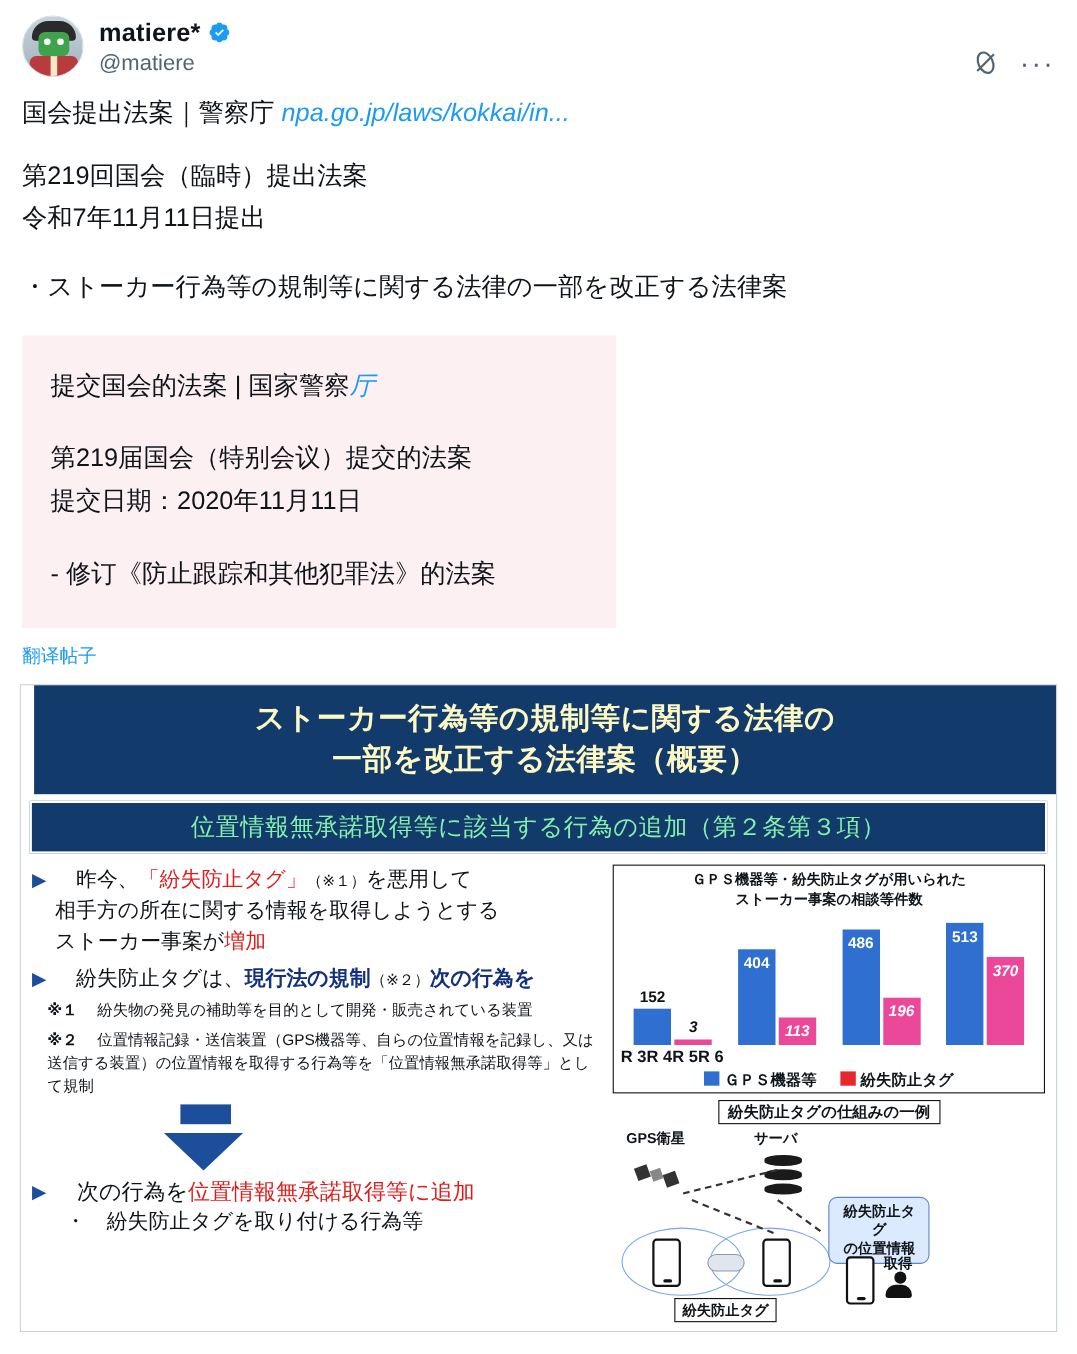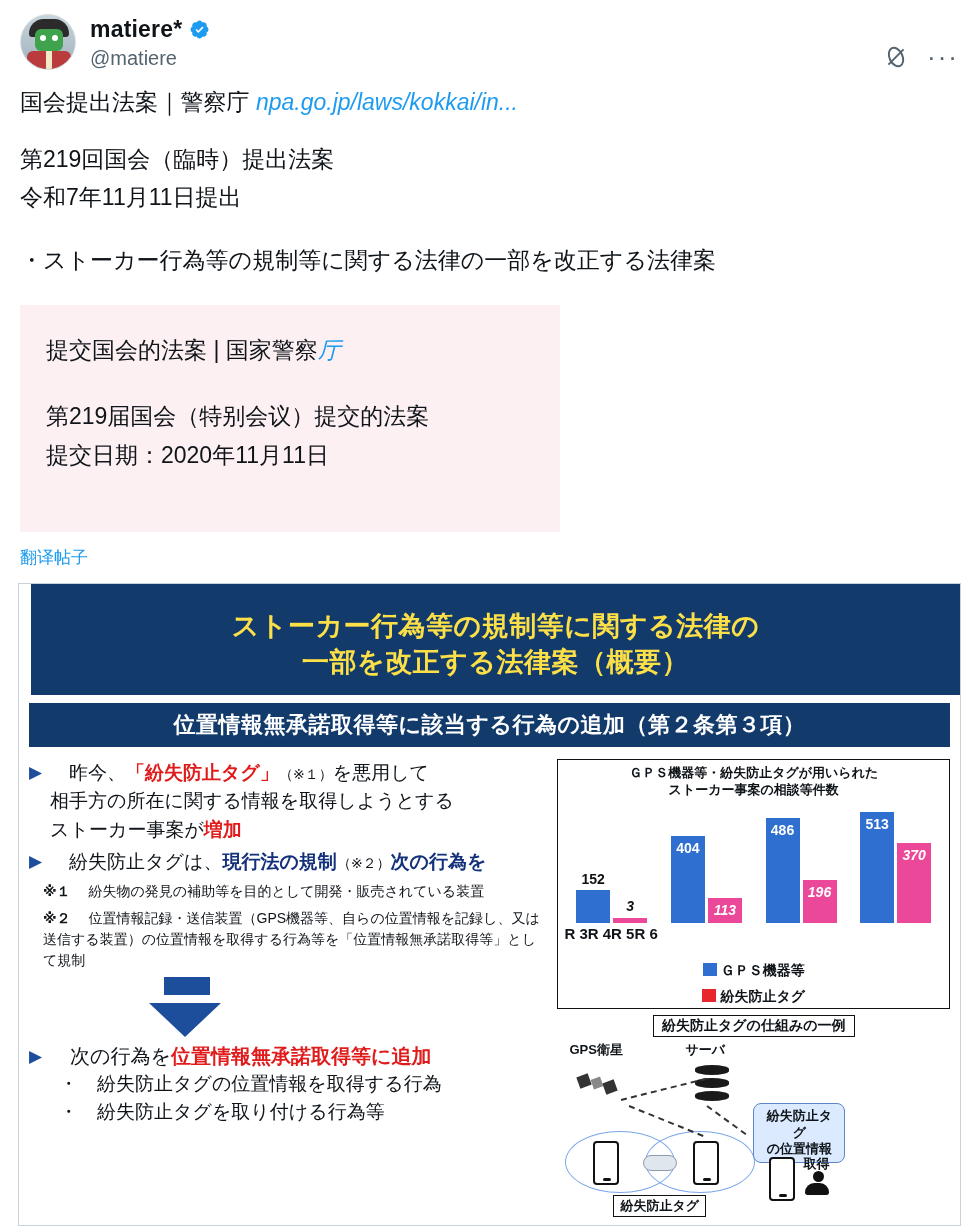--- a/index.html
+++ b/index.html
@@ -63,36 +63,36 @@
   .wm-it {
     font-size:40px; font-weight:bold; color:#111; letter-spacing:-1px;
     font-family:"Liberation Serif", serif;
   }
   .wm-cn { font-size:34px; font-weight:bold; color:#111; font-family:"DejaVu Sans", sans-serif; }
   .wm-url { font-size:13px; font-weight:bold; color:#111; margin-top:4px; letter-spacing:.3px; }
 
   
   .info { margin: 14px 18px 0 18px; border:1px solid #c9d2d8; background:#fff; position:relative; }
   .info-title {
-    background:#123a6b; color:#fde047; text-align:center; padding:24px 10px 14px 10px;
+    background:#123a6b; color:#fef9c3; text-align:center; padding:12px 10px 14px 10px;
     font-size:27px; font-weight:bold; line-height:1.35; letter-spacing:.5px;margin-left:12px;
   }
   .info-band {
-    background:#123a6b; color:#ffffff; margin:6px 8px 0 8px; padding:7px 10px;
-    font-size:22px; font-weight:bold; text-align:center; letter-spacing:.5px;
+    background:#123a6b; color:#86efac; margin:6px 8px 0 8px; padding:7px 10px;
+    font-size:22px; font-weight:normal; text-align:center; letter-spacing:.5px;
     border:2px solid #fff; position:relative;
   }
   .info-main { display:flex; padding:10px 10px 6px 10px; gap:8px; }
   .col-left { flex:1 1 57%; min-width:0; }
   .col-right { flex:1 1 43%; min-width:0; }
 
   .bullet { display:flex; gap:8px; font-size:19px; line-height:1.5; margin-bottom:4px; }
   .tri { color:#1d4e9c; font-size:17px; line-height:1.6; }
   .red { color:#e01b1b; }
-  .red-b { color:#e01b1b; font-weight:bold; }
+  .red-b { color:#e01b1b; font-weight:normal; }
   .small-note { font-size:14px; line-height:1.5; margin:2px 0 6px 14px; }
   .small-note .nlabel { font-weight:bold; }
   .bold { font-weight:bold; }
 
   .arrow-down { width:0; height:0; margin:8px auto 6px 120px;
     border-left:36px solid transparent; border-right:36px solid transparent; border-top:34px solid #1d4e9c; }
   .arrow-stem { width:46px; height:18px; background:#1d4e9c; margin:6px 0 0 135px; }
 
   .concl { font-size:20px; display:flex; gap:8px; margin-top:2px; }
   .sub-item { font-size:19px; margin-left:30px; line-height:1.5; }
@@ -101,21 +101,21 @@
   .chart-box { border:1px solid #111; padding:4px 6px 2px 6px; }
   .chart-title { font-size:13px; text-align:center; line-height:1.35; font-weight:bold; }
   .chart-area { position:relative; height:120px; margin-top:4px; display:flex; align-items:flex-end; justify-content:space-around; }
   .grp { display:flex; align-items:flex-end; gap:3px; position:relative;margin-top:20px; }
   .bar { width:34px; position:relative; }
   .bar.blue { background:#2f6fd0; }
   .bar.red { background:#ec4899;font-style:italic; }
   .bar .val { position:absolute; left:0; right:0; top:4px; text-align:center; color:#fff; font-size:14px; font-weight:bold; }
   .bar .val.out { top:-20px; color:#111; }
   .xlabels { display:flex; justify-content:flex-start; font-size:15px; font-weight:bold; margin-top:2px; }
-  .legend { display:flex; justify-content:center; gap:8px; font-size:14px; font-weight:bold; margin-top:20px; align-items:center;flex-direction:column; }
+  .legend { display:flex; justify-content:center; gap:22px; font-size:14px; font-weight:bold; margin-top:4px; align-items:center; }
   .sw { display:inline-block; width:14px; height:13px; margin-right:4px; vertical-align:-1px; }
   .sw.blue { background:#2f6fd0; } .sw.red { background:#e8272c; }
 
   .diag-title { text-align:center; font-size:14px; font-weight:bold; border:1px solid #111; display:inline-block; padding:1px 8px; margin:6px auto 0 auto; }
   .diag-wrap { text-align:center; }
   .diag { position:relative; height:180px; margin-top:2px; }
   .dlabel { position:absolute; font-size:13px; font-weight:bold; }
   .phone { position:absolute; width:26px; height:44px; border:2px solid #111; border-radius:4px; background:#fff; }
   .phone::after { content:""; position:absolute; left:8px; bottom:2px; width:8px; height:3px; background:#111; border-radius:2px; }
   .ellipse { position:absolute; border:1px solid #7aa7e8; border-radius:50%; }
@@ -175,20 +175,21 @@
     <div class="spacer-md"></div>
     <div class="line">・ストーカー行為等の規制等に関する法律の一部を改正する法律案</div>
   </div>
 
   <div class="translation">
     <div class="tline"><span>提交国会的法案 | 国家警察</span><span class="link">厅</span></div>
     <div style="height:26px"></div>
     <div class="tline">第219届国会（特别会议）提交的法案</div>
     <div class="tline">提交日期：2020年11月11日</div>
     <div style="height:26px"></div>
+    <div class="tline">- 修订《防止跟踪和其他犯罪法》的法案</div>
   </div>
   <div class="translate-link">翻译帖子</div>
 
 
   <div class="info">
     <div class="info-title">
       <div>ストーカー行為等の規制等に関する法律の</div>
       <div>一部を改正する法律案（概要）</div>
     </div>
     <div class="info-band">位置情報無承諾取得等に該当する行為の追加（第２条第３項）</div>
@@ -221,21 +222,20 @@
           　<span>位置情報記録・送信装置（GPS機器等、自らの位置情報を記録し、又は送信する装置）の位置情報を取得する行為等を「位置情報無承諾取得等」として規制</span>
         </div>
 
         <div class="arrow-stem"></div>
         <div class="arrow-down"></div>
 
         <div class="concl">
           <span class="tri">▶</span>
           <span><span>　次の行為を</span><span class="red-b">位置情報無承諾取得等に追加</span></span>
         </div>
-        <div class="sub-item">・　<span>紛失防止タグの位置情報を取得する行為</span></div>
         <div class="sub-item">・　<span>紛失防止タグを取り付ける行為等</span></div>
       </div>
 
       <div class="col-right">
         <div class="chart-box">
           <div class="chart-title">
             
             ＧＰＳ機器等・紛失防止タグが用いられた<br>ストーカー事案の相談等件数
           </div>
           <div class="chart-area">

